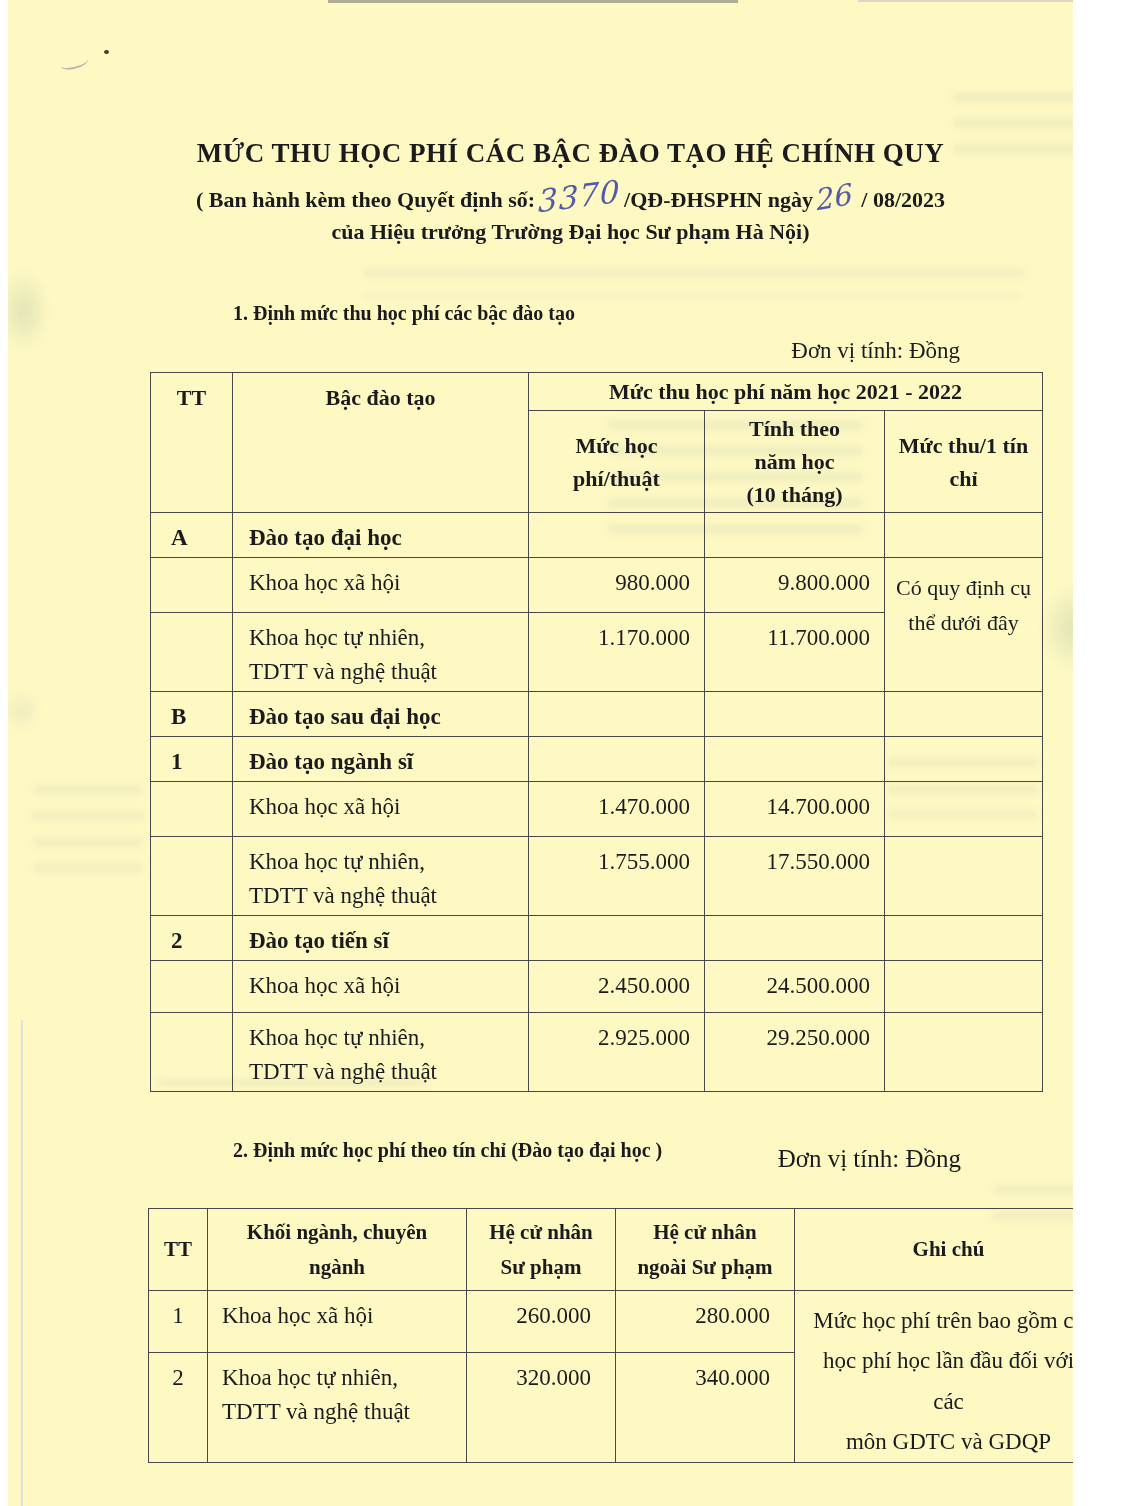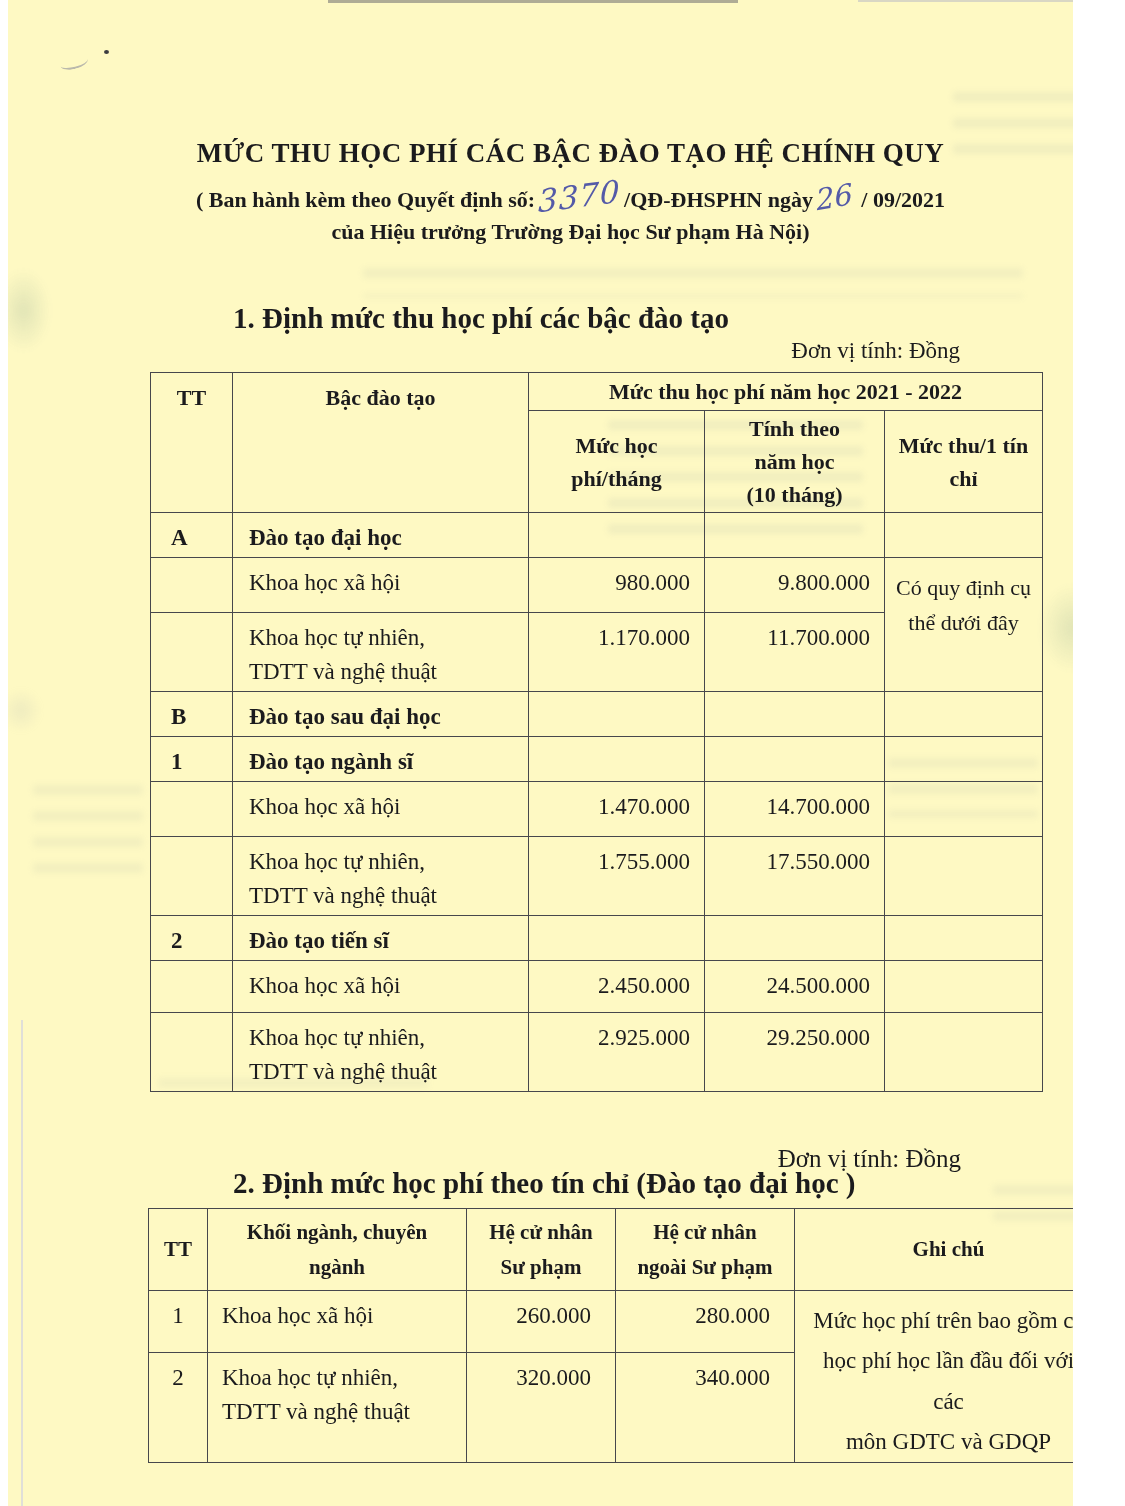--- a/index.html
+++ b/index.html
@@ -48,23 +48,23 @@
     display:inline-block;
     font-family:"DejaVu Serif",serif;
     font-style:italic;font-weight:normal;
     color:#545aa8;
     margin:0 3px;
   }
   .hw-num{font-size:31px;transform:rotate(-7deg) skewX(-8deg);letter-spacing:1px;}
   .hw-day{font-size:29px;transform:rotate(-10deg) skewX(-6deg);}
 
   
-  .s-heading{position:absolute;font-size:29px;font-weight:bold;white-space:nowrap;}
+  .s-heading{position:absolute;font-size:20px;font-weight:bold;white-space:nowrap;}
   .s1-heading{left:225px;top:302px;}
-  .s2-heading{left:225px;top:1167px;text-align:center;}
+  .s2-heading{left:225px;top:1139px;text-align:center;}
   .unit-label{position:absolute;font-size:23px;white-space:nowrap;}
   .u1{right:113px;top:338px;}
   .u2{right:112px;top:1145px;font-size:25px;}
 
   
   table{border-collapse:collapse;table-layout:fixed;}
   th,td{
     border:1.5px solid #47474c;
     white-space:pre-line;
     overflow:hidden;
@@ -113,21 +113,21 @@
     <div class="bleed bl-green b5"></div>
     <div class="bleed bl-green b6"></div>
     <div class="bleed bl-lines b7"></div>
     <div class="bleed bl-lines b8"></div>
     <div class="bleed bl-lines b9"></div>
     <div class="bleed bl-gray b10"></div>
   </div>
 
   <div class="title-block">
     <div class="title-l1">MỨC THU HỌC PHÍ CÁC BẬC ĐÀO TẠO HỆ CHÍNH QUY</div>
-    <div class="subtitle"><span>( Ban hành kèm theo Quyết định số:</span><span class="handwritten hw-num">3370</span><span>/QĐ-ĐHSPHN ngày</span><span class="handwritten hw-day">26</span><span> / 09/2021</span></div>
+    <div class="subtitle"><span>( Ban hành kèm theo Quyết định số:</span><span class="handwritten hw-num">3370</span><span>/QĐ-ĐHSPHN ngày</span><span class="handwritten hw-day">26</span><span> / 08/2023</span></div>
     <div class="subtitle2">của Hiệu trưởng Trường Đại học Sư phạm Hà Nội)</div>
   </div>
 
   <div class="s-heading s1-heading">1. Định mức thu học phí các bậc đào tạo</div>
   <div class="unit-label u1">Đơn vị tính: Đồng</div>
 
   <table class="t1">
     <colgroup>
       <col style="width:82px">
         <col style="width:296px">
@@ -136,21 +136,21 @@
         <col style="width:158px">
     </colgroup>
     <thead>
       <tr style="height:38px">
         <th class="th-top" rowspan="2">TT</th>
         <th class="th-top" rowspan="2">Bậc đào tạo</th>
         <th colspan="3">Mức thu học phí năm học 2021 - 2022</th>
       </tr>
       <tr style="height:102px">
         <th>Mức học
-phí/tháng</th>
+phí/thuật</th>
         <th>Tính theo
 năm học
 (10 tháng)</th>
         <th>Mức thu/1 tín
 chỉ</th>
       </tr>
     </thead>
     <tbody>
       <tr class="group" style="height:44px">
         <td class="tt-col">A</td>

